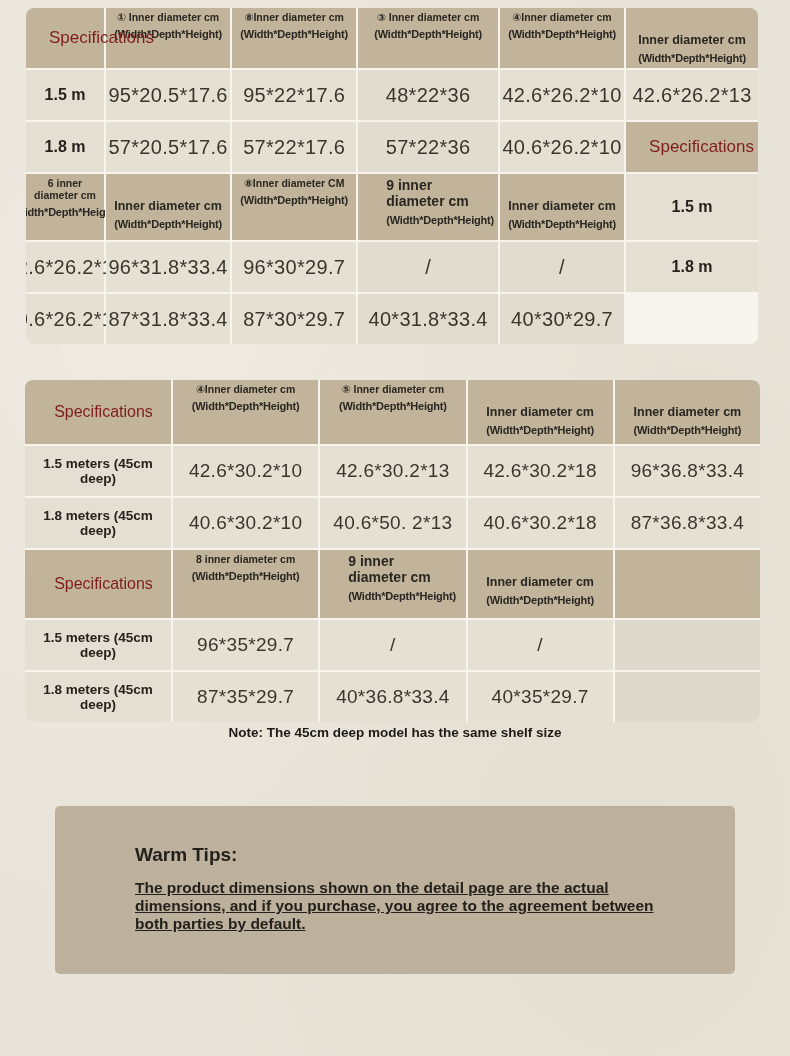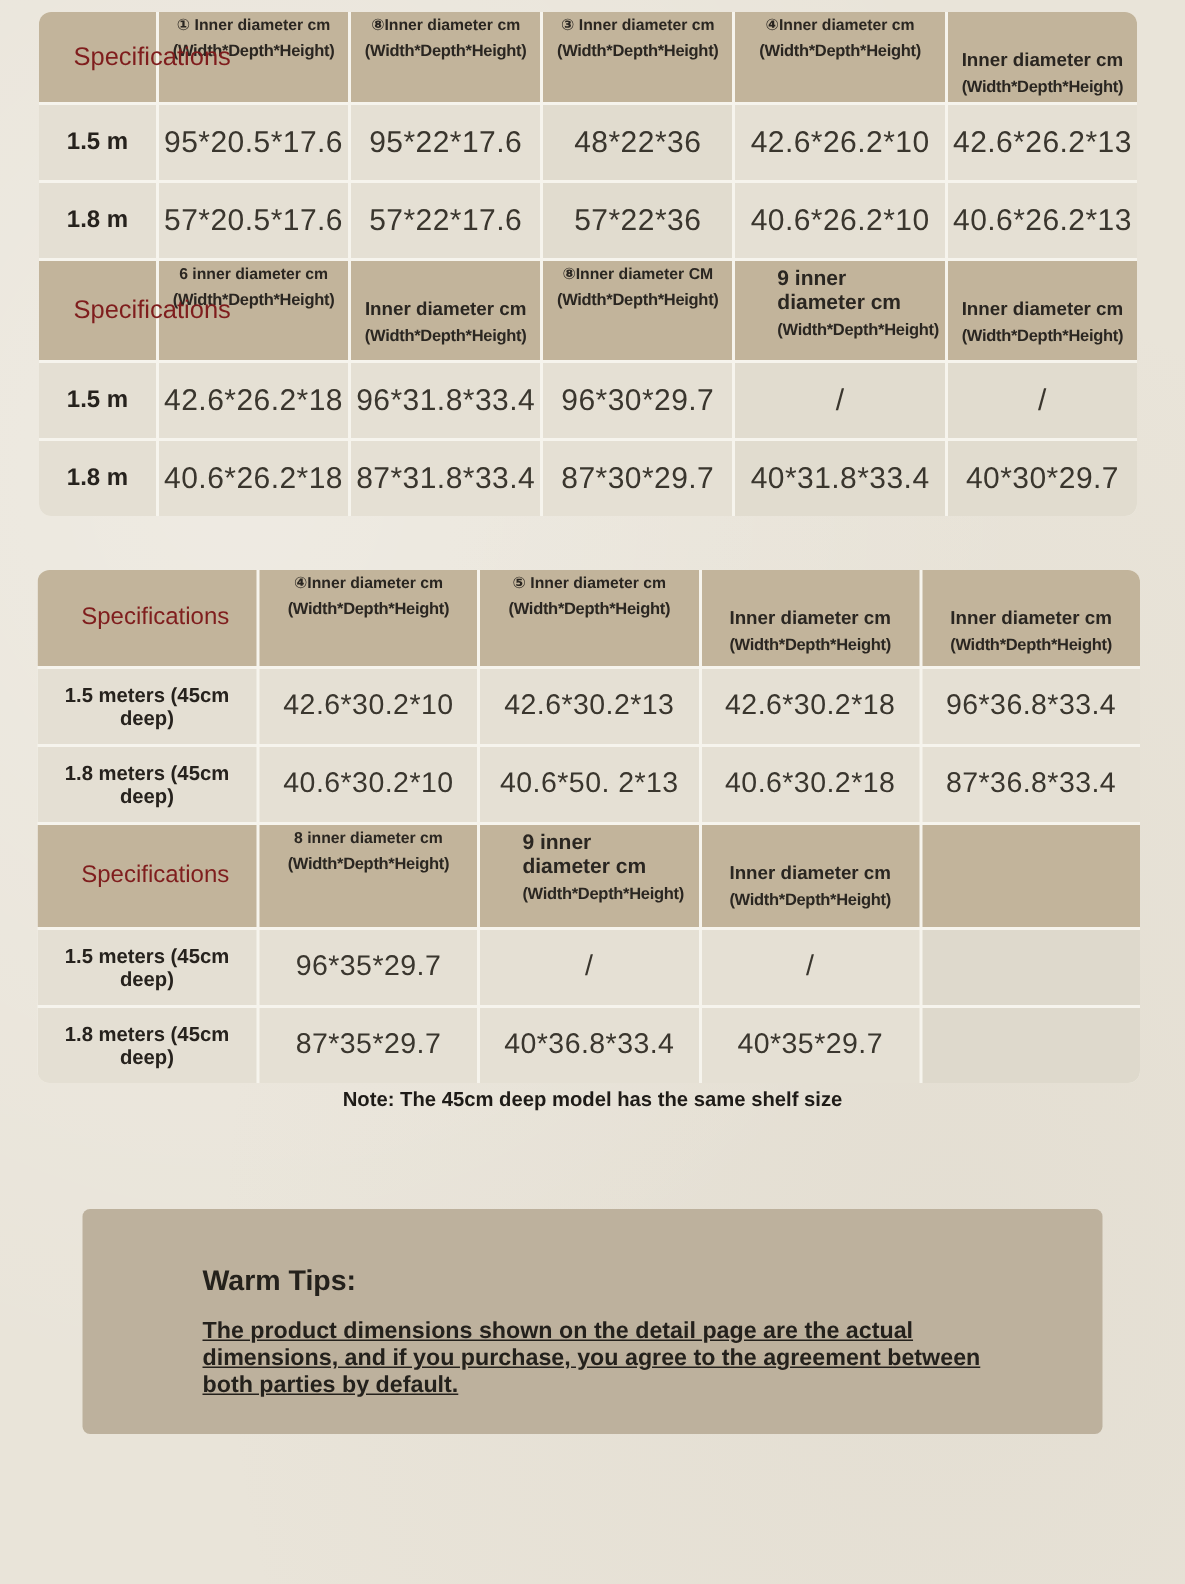--- a/index.html
+++ b/index.html
@@ -47,21 +47,21 @@
 
   .vc { background:#e5e0d4; display:flex; align-items:center; justify-content:center;
         font-size:20px; color:#3a362e; letter-spacing:0.3px; white-space:nowrap; }
   .vc.alt { background:#e1dccf; }
   .vc.empty { background:#ded9cc; }
   .t2 .vc { font-size:19px; }
 
   
   .note { position:absolute; left:0; top:725px; width:100%; text-align:center;
           font-weight:bold; font-size:13.5px; color:#1e1b17; }
-  .tips { position:absolute; left:55px; top:806px; width:680px; height:150px;
+  .tips { position:absolute; left:55px; top:806px; width:680px; height:168px;
           background:#bdb19d; border-radius:5px; padding:38px 0 0 80px; color:#24211c; }
   .tips-title { font-weight:bold; font-size:19px; }
   .tips-body  { margin-top:13px; width:525px; font-weight:bold; font-size:15.5px; line-height:1.17;text-decoration:underline; }
 </style>
 </head>
 <body>
 
 <div class="page">
 
   <div class="tbl t1">
@@ -95,21 +95,20 @@
     <div class="vc">95*22*17.6</div>
     <div class="vc alt">48*22*36</div>
     <div class="vc">42.6*26.2*10</div>
     <div class="vc">42.6*26.2*13</div>
 
     <div class="lc">1.8 m</div>
     <div class="vc">57*20.5*17.6</div>
     <div class="vc">57*22*17.6</div>
     <div class="vc alt">57*22*36</div>
     <div class="vc">40.6*26.2*10</div>
-    <div class="vc">40.6*26.2*13</div>
 
     <div class="hc spec">
       <span>Specifications</span>
     </div>
     <div class="hc">
       <div class="hc-title">6 inner diameter cm</div>
       <div class="hc-sub">(Width*Depth*Height)</div>
     </div>
     <div class="hc hc-plain">
       <div class="hc-title">Inner diameter cm</div>

